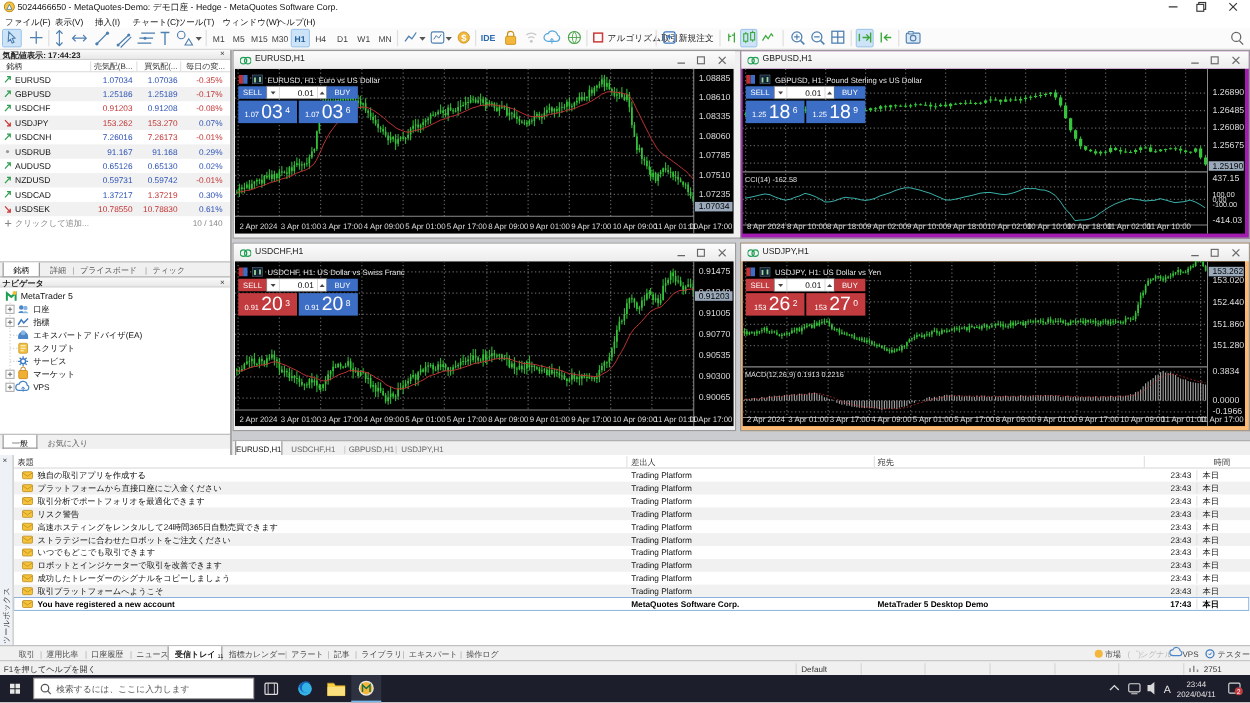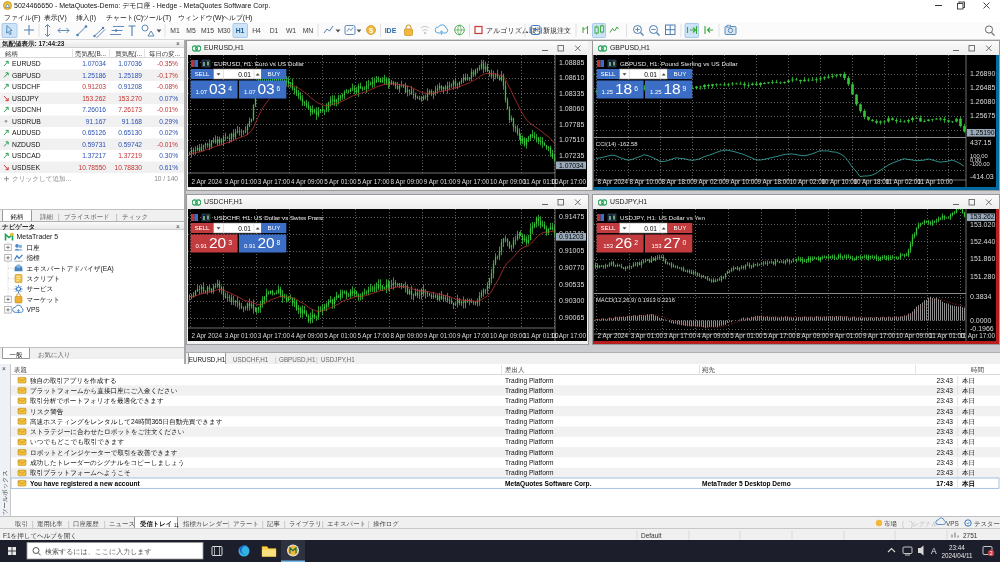--- a/index.html
+++ b/index.html
@@ -331,21 +331,21 @@
           <rect x="2.6" y="25.5" width="47" height="18" fill="#3d6ec5"></rect>
           <rect x="51" y="25.5" width="47.3" height="18" fill="#3d6ec5"></rect>
           <text x="19.200000000000003" y="38.7" font-size="6" fill="#fff" text-anchor="end">1.07</text>
           <text x="21.0" y="39.3" font-size="15.5" fill="#fff">03</text>
           <text x="40.2" y="35.6" font-size="6.8" fill="#fff">4</text>
           <text x="67.6" y="38.7" font-size="6" fill="#fff" text-anchor="end">1.07</text>
           <text x="69.4" y="39.3" font-size="15.5" fill="#fff">03</text>
           <text x="88.6" y="35.6" font-size="6.8" fill="#fff">6</text>
         </svg></div>
     </div>
-    <div class="abs" style="left:406px;top:0px;width:408px;height:151px;background:#0369a1;border:1px solid #9a9a9a">
+    <div class="abs" style="left:406px;top:0px;width:408px;height:151px;background:#a21caf;border:1px solid #9a9a9a">
       <div class="abs" style="left:0;top:0;width:406px;height:14px;background:linear-gradient(#fcfcfc,#ececec)">
         <svg class="abs" style="left:5px;top:3.5px" width="9" height="7" viewBox="0 0 10 8">
           <path d="M3 1a3 3 0 100 6M3 1a3 3 0 010 6M7 1a3 3 0 100 6M7 1a3 3 0 010 6" fill="none" stroke="#1d9f53" stroke-width="1.2"></path>
         </svg>
         <div class="tx" style="left:17px;top:3px;font-size:6.9px;color:#222">GBPUSD,H1</div>
         <svg class="abs" style="left:358px;top:2.5px" width="46" height="9" viewBox="0 0 46 9">
           <path d="M2 6.5h6" stroke="#666" stroke-width="1"></path>
           <rect x="18" y="1.5" width="5.5" height="5.5" fill="none" stroke="#666" stroke-width="0.9"></rect>
           <path d="M35 1.5l5.5 5.5M40.5 1.5L35 7" stroke="#666" stroke-width="0.9"></path>
         </svg>
@@ -467,21 +467,21 @@
           <rect x="2.6" y="25.5" width="47" height="18" fill="#c23b3e"></rect>
           <rect x="51" y="25.5" width="47.3" height="18" fill="#3d6ec5"></rect>
           <text x="19.200000000000003" y="38.7" font-size="6" fill="#fff" text-anchor="end">0.91</text>
           <text x="21.0" y="39.3" font-size="15.5" fill="#fff">20</text>
           <text x="40.2" y="35.6" font-size="6.8" fill="#fff">3</text>
           <text x="67.6" y="38.7" font-size="6" fill="#fff" text-anchor="end">0.91</text>
           <text x="69.4" y="39.3" font-size="15.5" fill="#fff">20</text>
           <text x="88.6" y="35.6" font-size="6.8" fill="#fff">8</text>
         </svg></div>
     </div>
-    <div class="abs" style="left:406px;top:154px;width:408px;height:151px;background:#b91c1c;border:1px solid #9a9a9a">
+    <div class="abs" style="left:406px;top:154px;width:408px;height:151px;background:#fdba74;border:1px solid #9a9a9a">
       <div class="abs" style="left:0;top:0;width:406px;height:14px;background:linear-gradient(#fcfcfc,#ececec)">
         <svg class="abs" style="left:5px;top:3.5px" width="9" height="7" viewBox="0 0 10 8">
           <path d="M3 1a3 3 0 100 6M3 1a3 3 0 010 6M7 1a3 3 0 100 6M7 1a3 3 0 010 6" fill="none" stroke="#1d9f53" stroke-width="1.2"></path>
         </svg>
         <div class="tx" style="left:17px;top:3px;font-size:6.9px;color:#222">USDJPY,H1</div>
         <svg class="abs" style="left:358px;top:2.5px" width="46" height="9" viewBox="0 0 46 9">
           <path d="M2 6.5h6" stroke="#666" stroke-width="1"></path>
           <rect x="18" y="1.5" width="5.5" height="5.5" fill="none" stroke="#666" stroke-width="0.9"></rect>
           <path d="M35 1.5l5.5 5.5M40.5 1.5L35 7" stroke="#666" stroke-width="0.9"></path>
         </svg>

